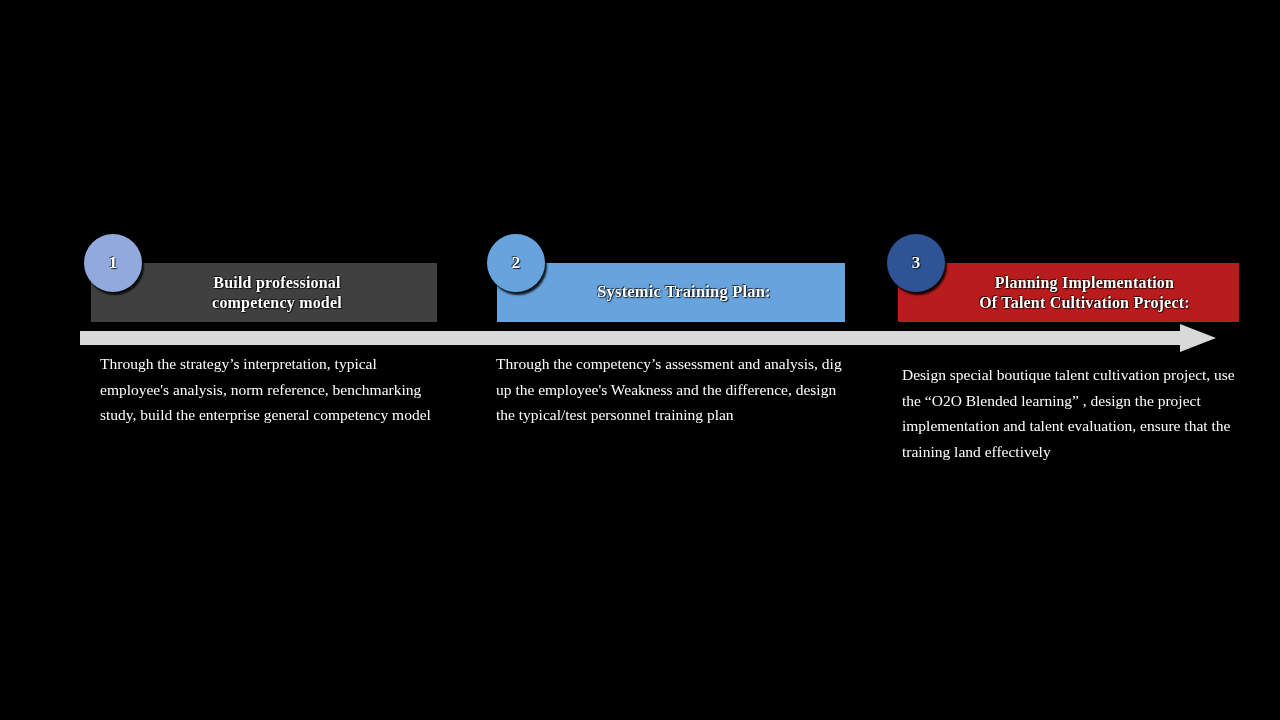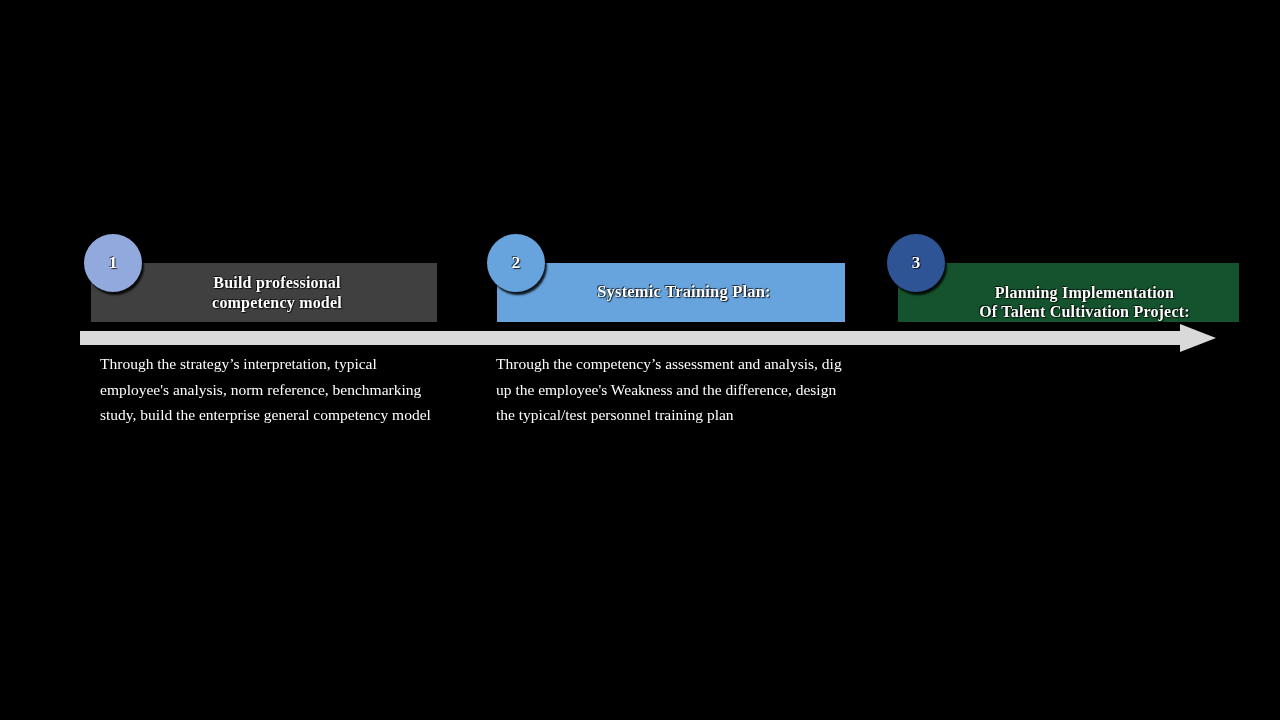--- a/index.html
+++ b/index.html
@@ -128,21 +128,22 @@
   <div class="desc" id="desc-1">Through the strategy’s interpretation, typical employee's analysis, norm reference, benchmarking study, build the enterprise general competency model</div>
 
   <div class="step-box" id="box-2" style="background:#67a3dc;align-items:center;">
     <div class="box-title">Systemic Training Plan:</div>
   </div>
   <div class="badge" id="badge-2" style="background:#67a3dc;">
     <span class="badge-num">2</span>
   </div>
   <div class="desc" id="desc-2">Through the competency’s assessment and analysis, dig up the employee's Weakness and the difference, design the typical/test personnel training plan</div>
 
-  <div class="step-box" id="box-3" style="background:#14532d;align-items:flex-end;">
+  <div class="step-box" id="box-3" style="background:#b91c1c;">
     <div class="box-title">Planning Implementation
 Of Talent Cultivation Project:</div>
   </div>
   <div class="badge" id="badge-3" style="background:#2e5496;">
     <span class="badge-num">3</span>
   </div>
+  <div class="desc" id="desc-3">Design special boutique talent cultivation project, use the “O2O Blended learning”  , design the project implementation and talent evaluation, ensure that the training land effectively</div>
 
 </div>
 
 </body></html>

